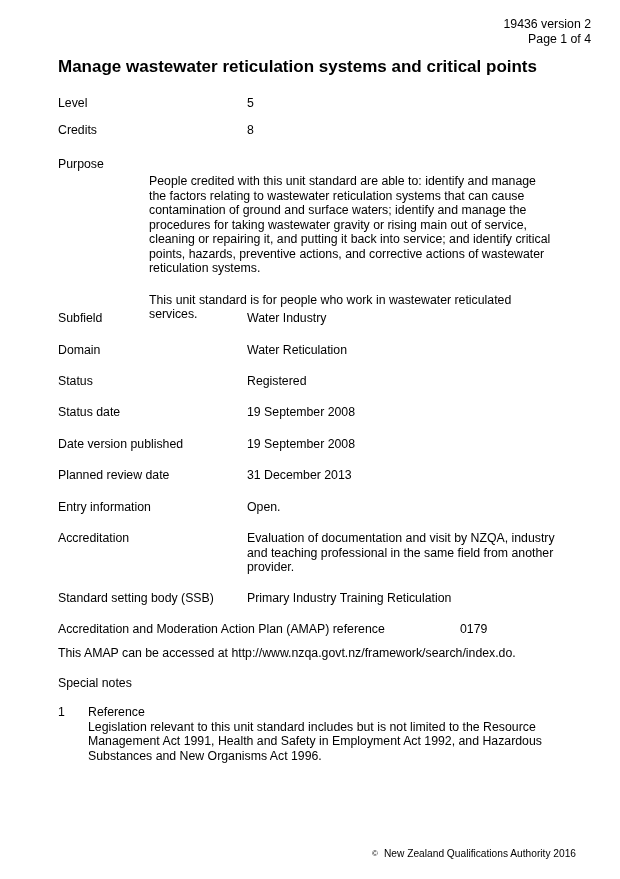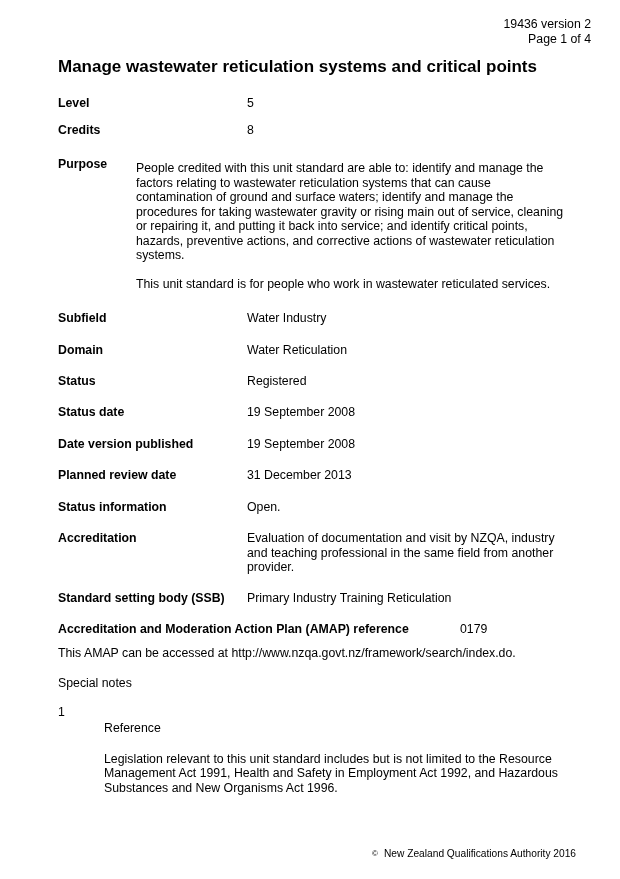--- a/index.html
+++ b/index.html
@@ -37,36 +37,36 @@
   }
   .row {
     position: absolute;
     left: 58px;
     width: 510px;
   }
   .label {
     position: absolute;
     left: 0;
     top: 0;
-    font-weight: bold;
+    font-weight: normal;
     white-space: nowrap;
   }
   .value {
     position: absolute;
     left: 189px;
     top: 0;
     width: 325px;
   }
   .purpose-text {
     position: absolute;
     left: 74px;
     top: 0;
     width: 440px;
   }
-  .purpose-text p { margin: 4px; }
+  .purpose-text p { margin: 17px; }
   .purpose-text p + p { margin-top: 14px; }
   .amap-value {
     position: absolute;
     left: 402px;
     top: 0;
   }
   .plain {
     position: absolute;
     left: 58px;
     white-space: nowrap;
@@ -75,21 +75,21 @@
     position: absolute;
     left: 0;
     top: 0;
   }
   .note-body {
     position: absolute;
     left: 30px;
     top: 0;
     width: 490px;
   }
-  .note-body div { margin: 16px; }
+  .note-body div { margin: 0; }
   .footer {
     position: absolute;
     right: 44px;
     top: 848px;
     font-size: 10.2px;
     line-height: 12px;
     white-space: nowrap;
   }
   .copy-icon {
     display: inline-block;
@@ -150,21 +150,21 @@
   <span class="label">Date version published</span>
   <span class="value">19 September 2008</span>
 </div>
 
 <div class="row" style="top:468px;">
   <span class="label">Planned review date</span>
   <span class="value">31 December 2013</span>
 </div>
 
 <div class="row" style="top:500px;">
-  <span class="label">Status information</span>
+  <span class="label">Entry information</span>
   <span class="value">Open.</span>
 </div>
 
 <div class="row" style="top:531px;">
   <span class="label">Accreditation</span>
   <span class="value">Evaluation of documentation and visit by NZQA, industry and teaching professional in the same field from another provider.</span>
 </div>
 
 <div class="row" style="top:591px;">
   <span class="label">Standard setting body (SSB)</span>

